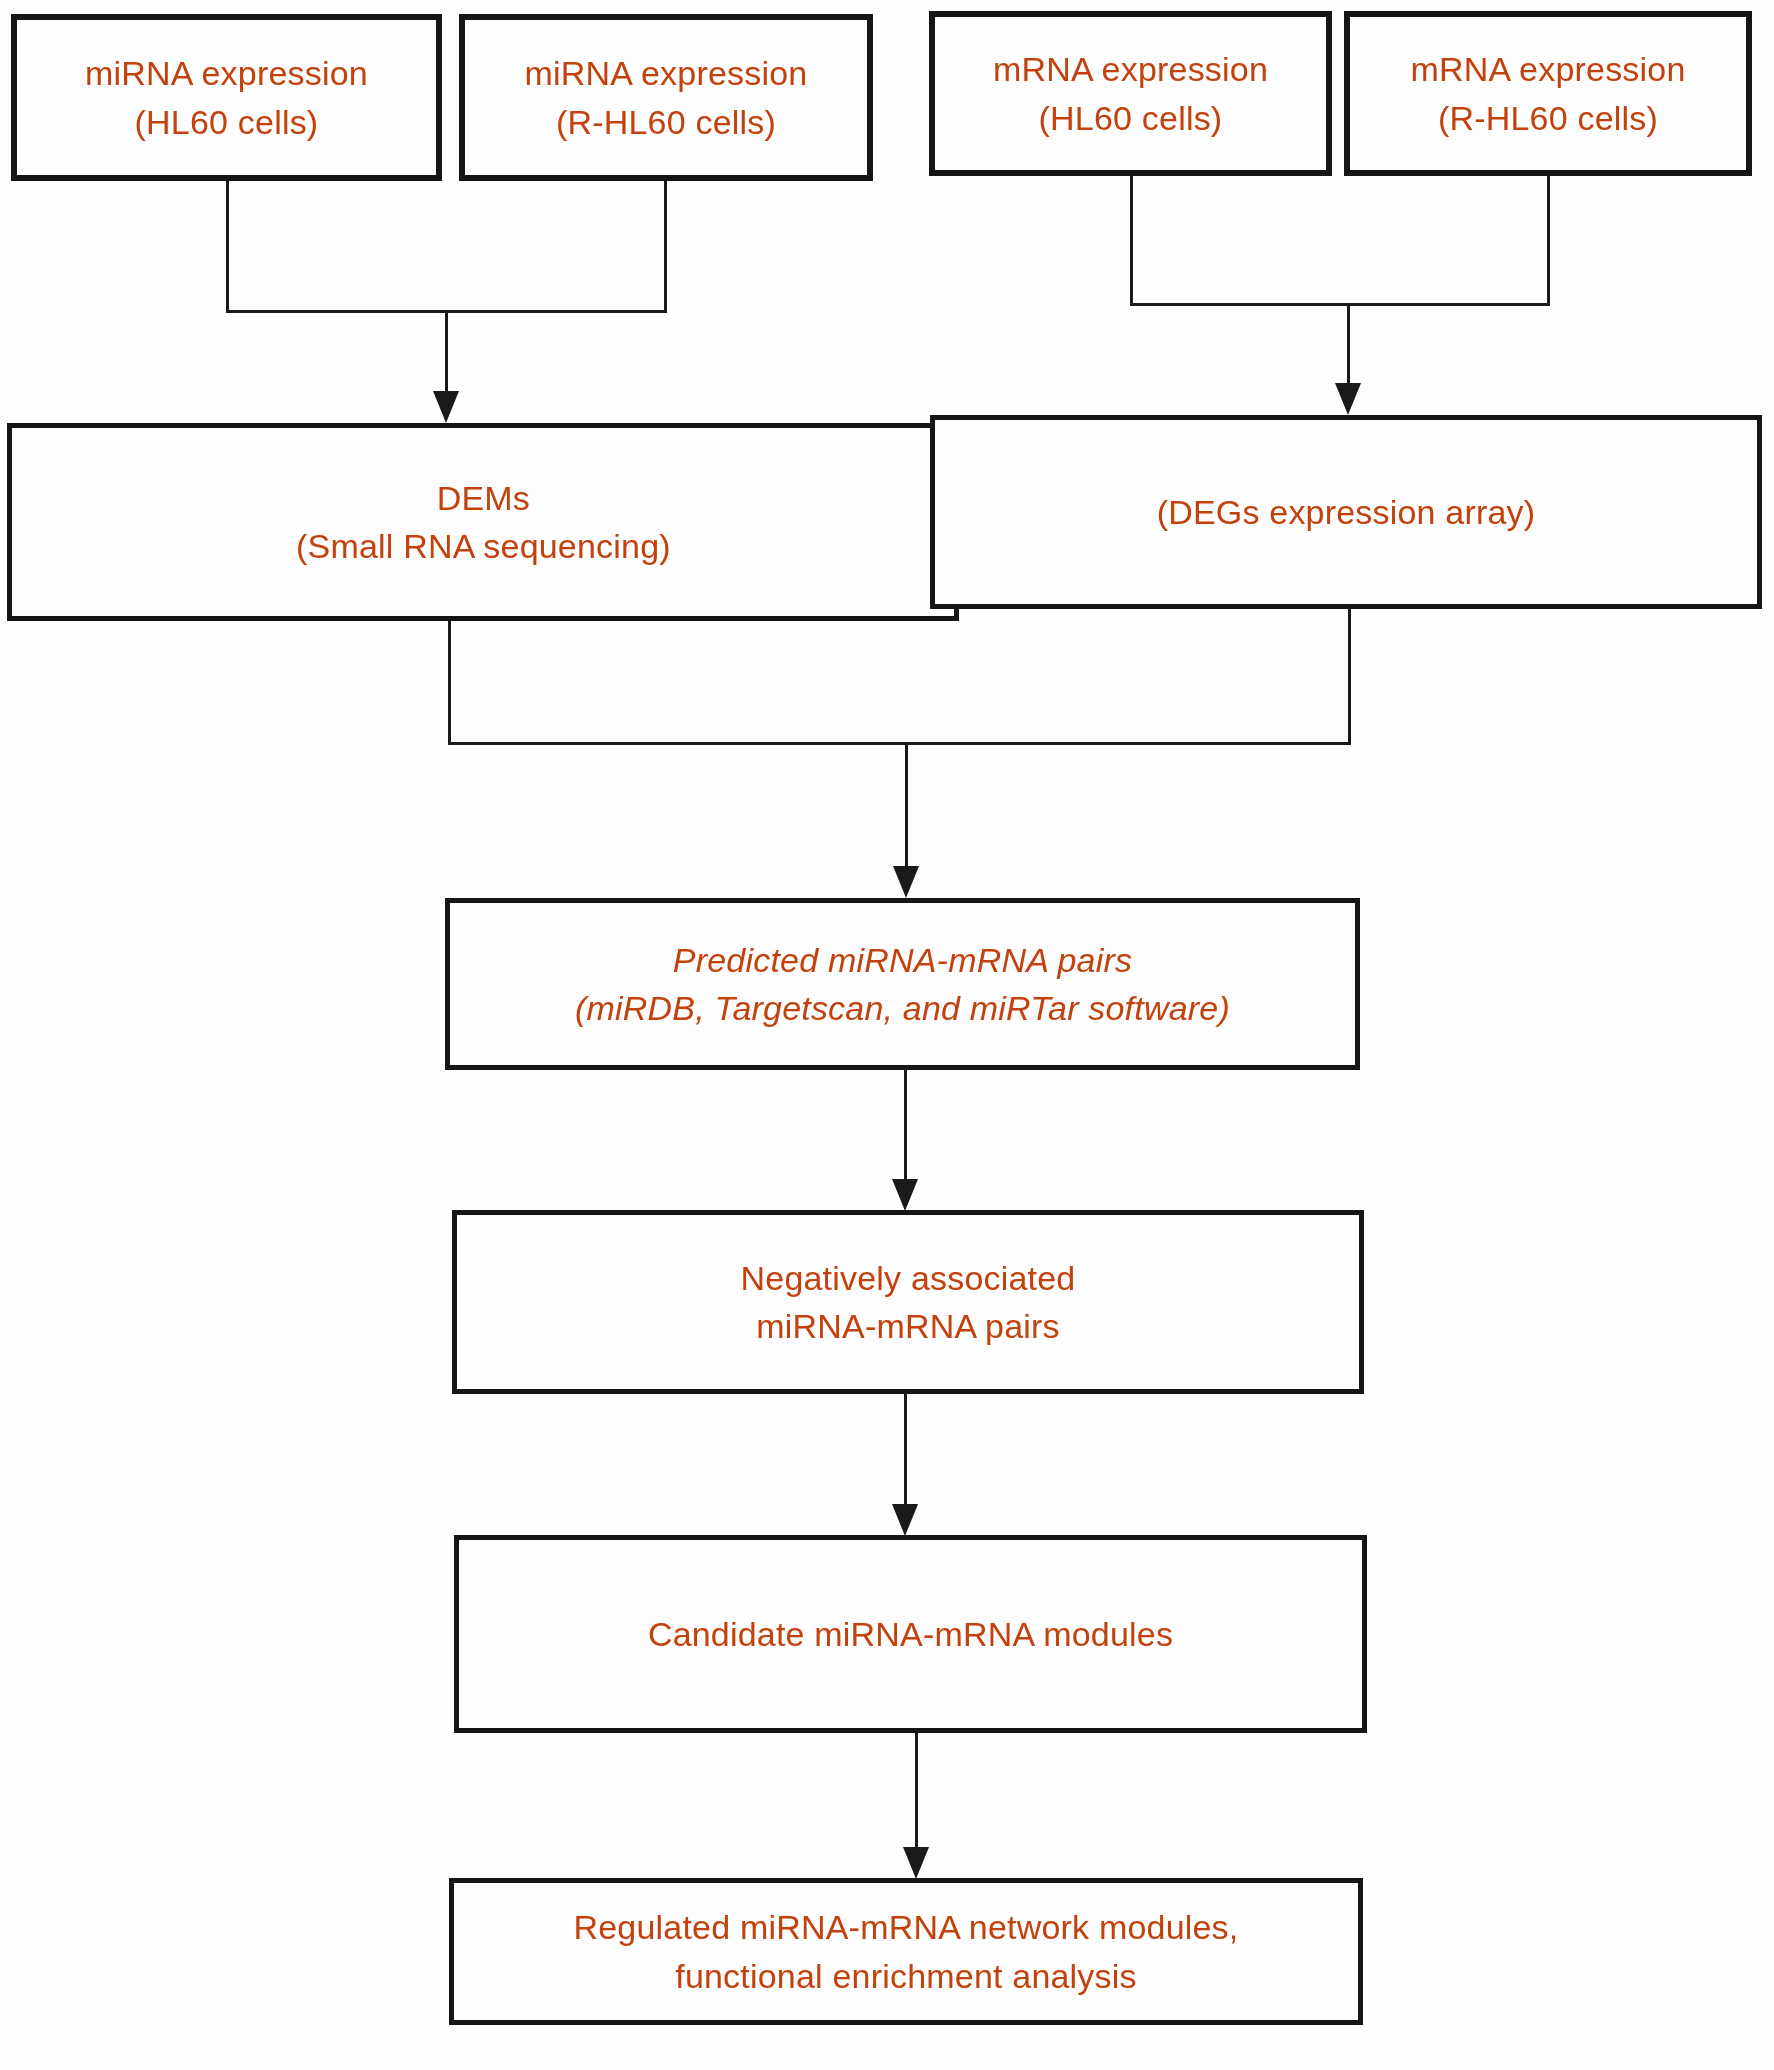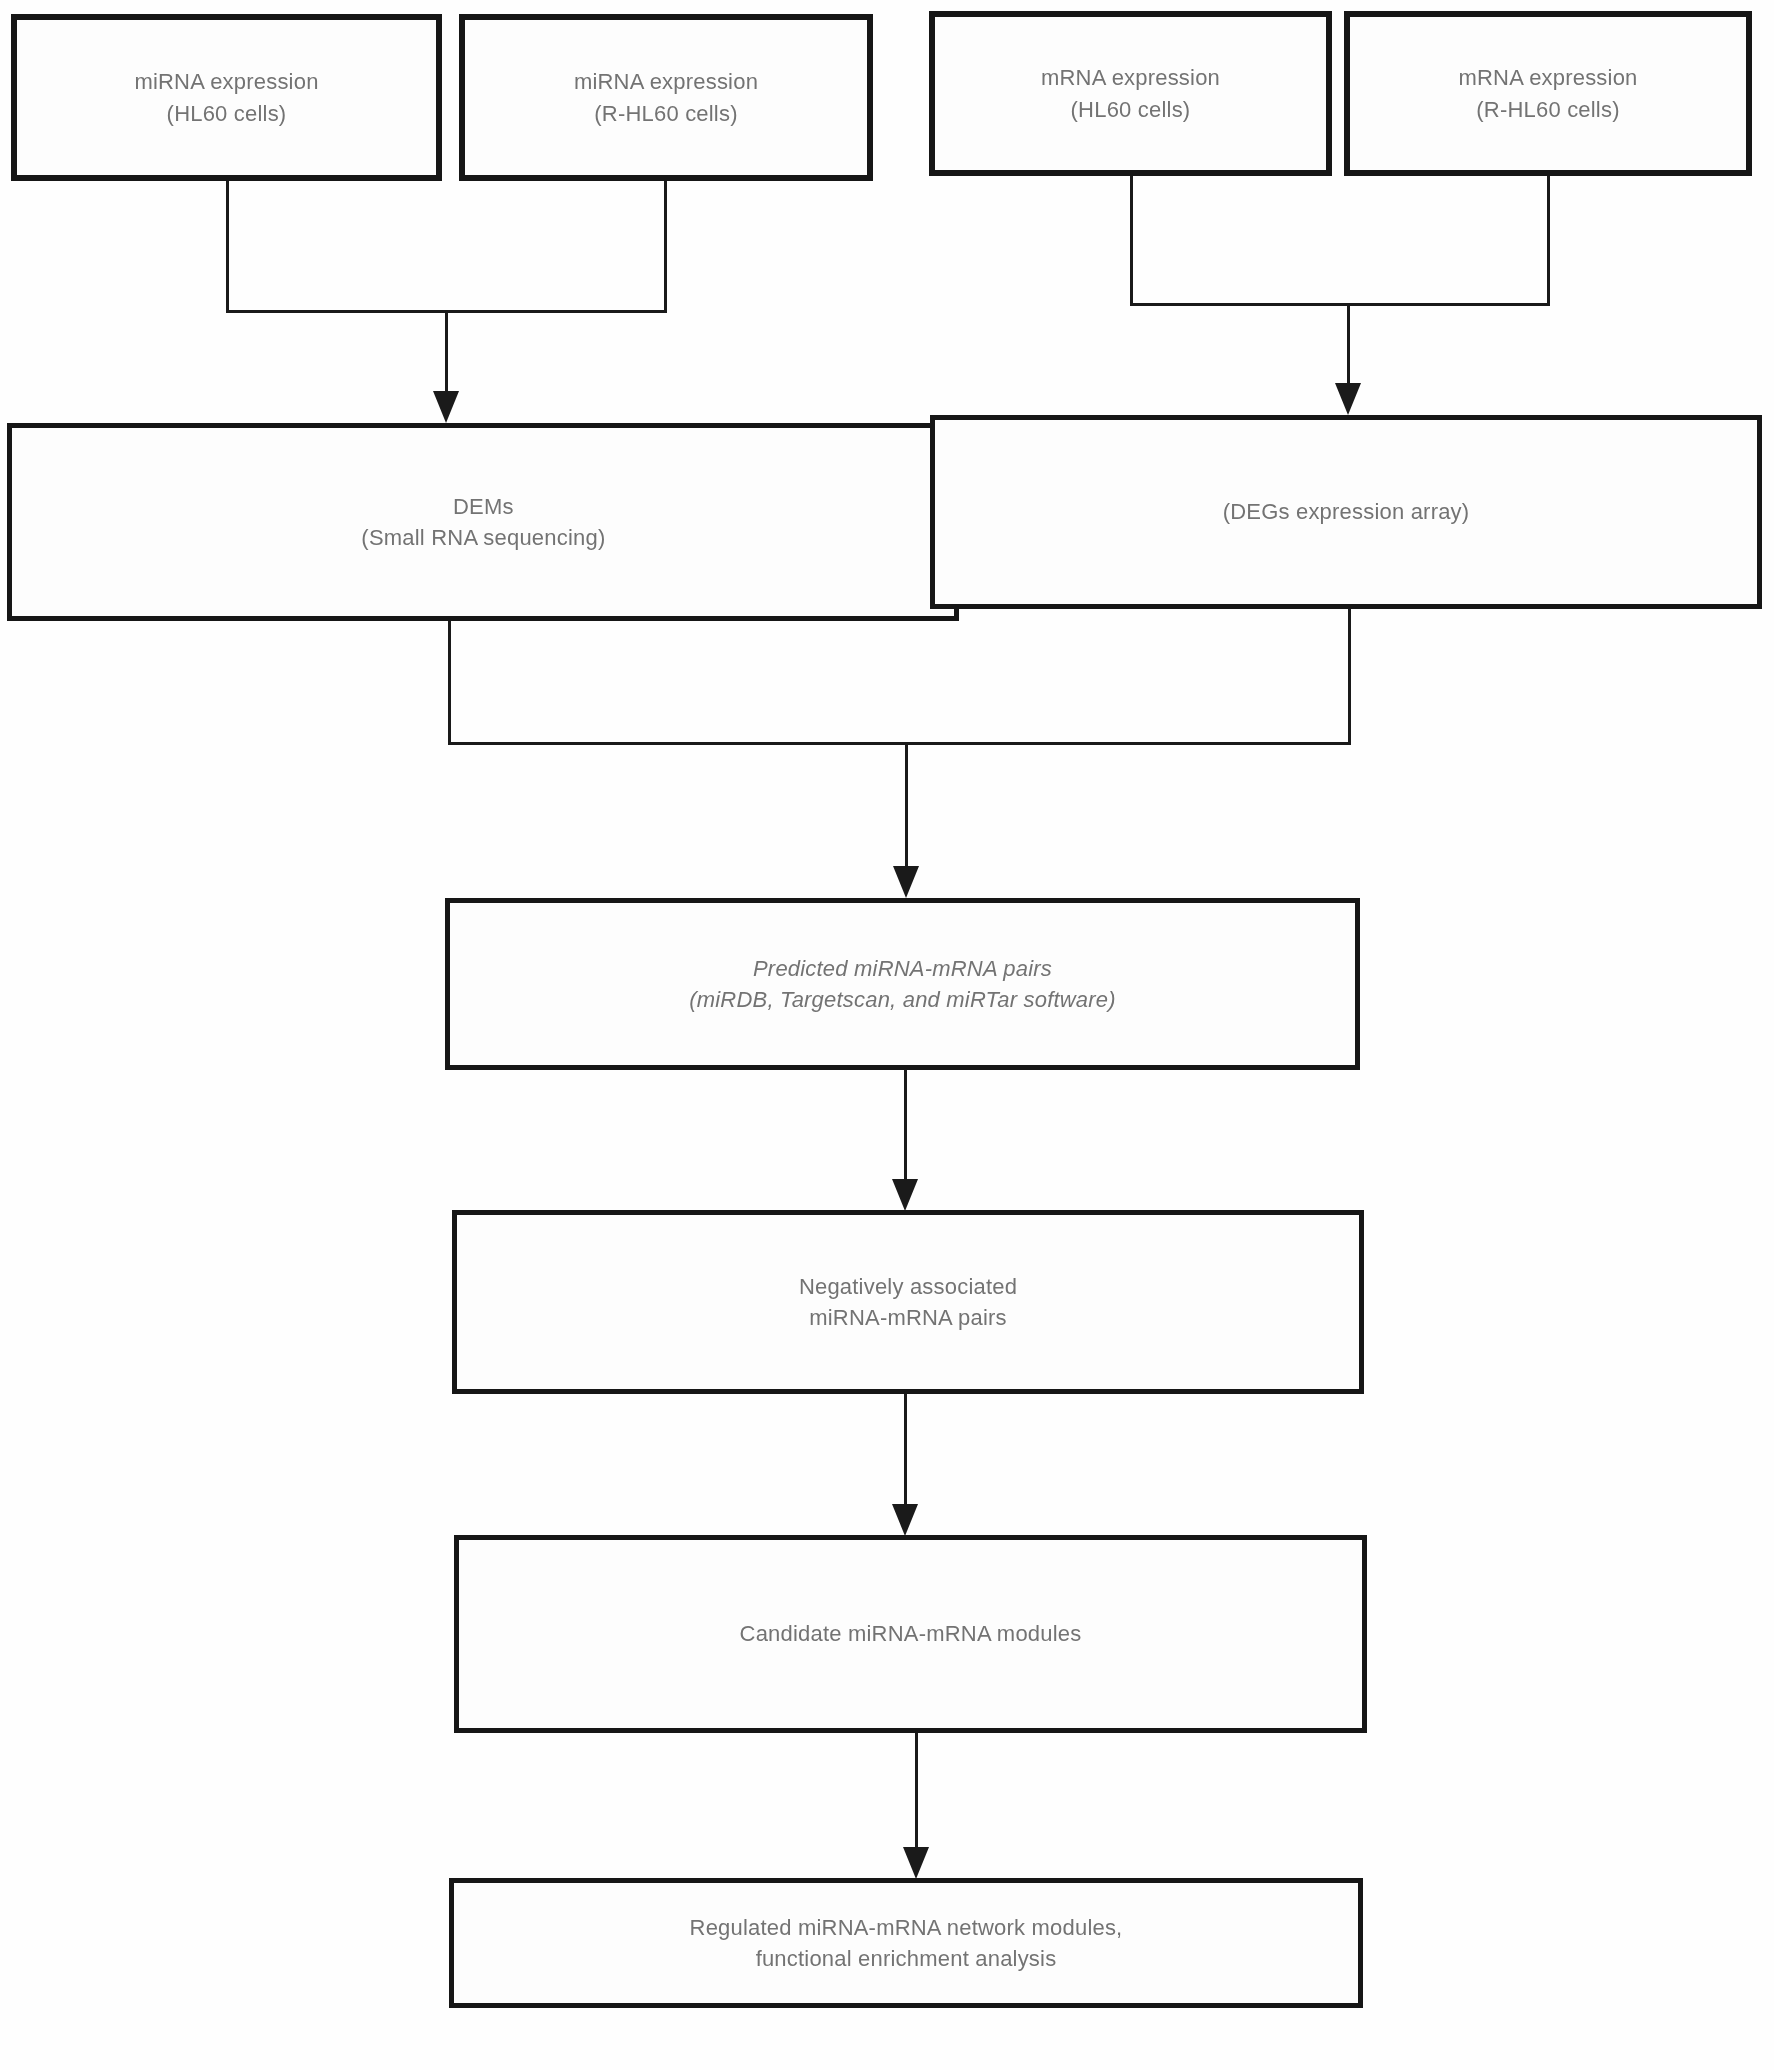--- a/index.html
+++ b/index.html
@@ -25,24 +25,24 @@
     box-sizing: border-box;
     border: 6.5px solid #161616;
     background: #fdfdfd;
     display: flex;
     align-items: center;
     justify-content: center;
     text-align: center;
   }
   .box.thin { border-width: 5.6px; }
   .label {
-    font-size: 22px;
+    font-size: 34px;
     line-height: 1.42;
     letter-spacing: 0.2px;
-    color: #737373;
+    color: #c2410c;
   }
   .vline, .hline {
     position: absolute;
     background: #1a1a1a;
   }
   .vline { width: 2.8px; }
   .hline { height: 2.8px; }
   .arrowhead {
     position: absolute;
     width: 0;
@@ -138,21 +138,21 @@
 
   <div class="box thin" style="left:454px; top:1535px; width:913px; height:198px;">
     <div class="label">
       <div>Candidate miRNA-mRNA modules</div>
     </div>
   </div>
 
   <div class="vline" style="left:915px; top:1733px; height:118px;"></div>
   <div class="arrowhead" style="left:903px; top:1847px;"></div>
 
-  <div class="box thin" style="left:449px; top:1878px; width:914px; height:130px;">
+  <div class="box thin" style="left:449px; top:1878px; width:914px; height:147px;">
     <div class="label">
       <div>Regulated miRNA-mRNA network modules,</div>
       <div>functional enrichment analysis</div>
     </div>
   </div>
 
 </div>
 
 
 </body></html>

